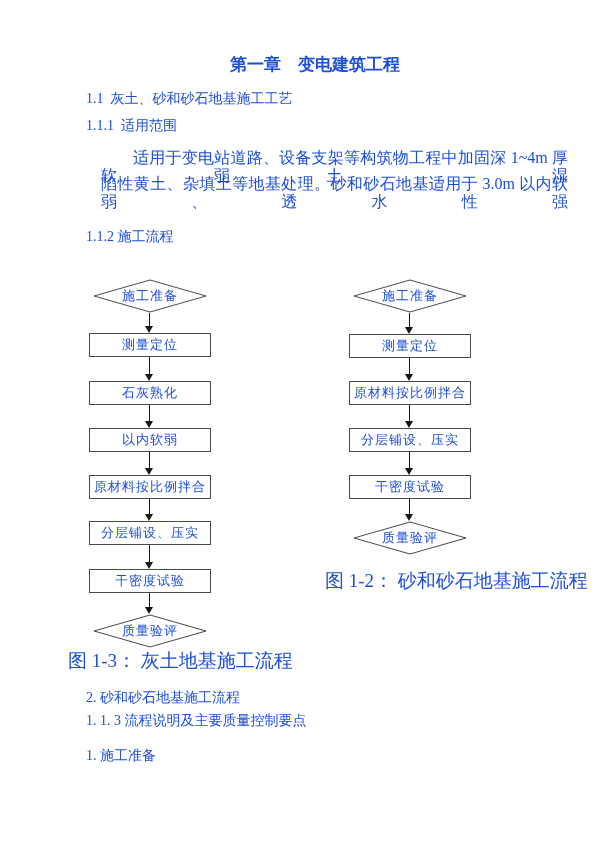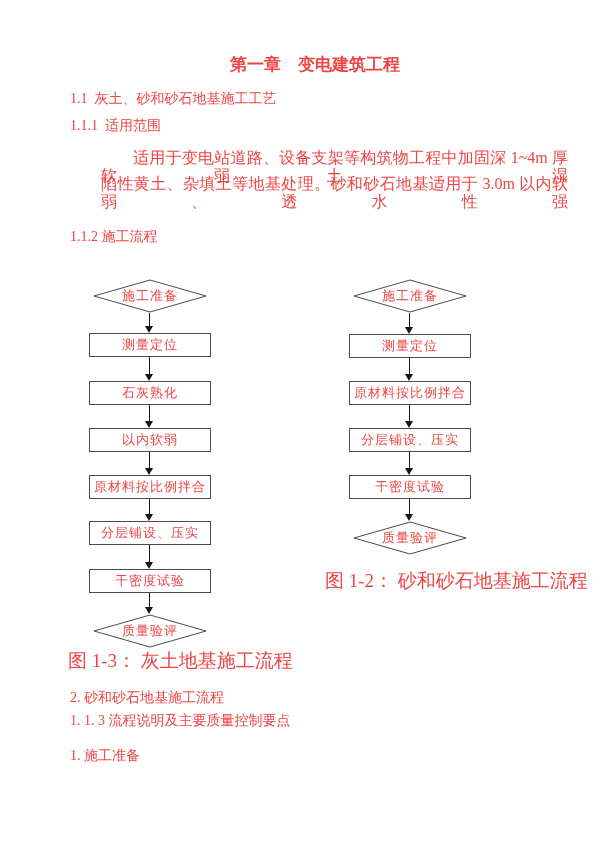--- a/index.html
+++ b/index.html
@@ -3,33 +3,33 @@
 <meta charset="utf-8">
 <style>
   html, body { margin: 0; padding: 0; background: #ffffff; }
   .page {
     position: relative;
     width: 600px;
     height: 850px;
     background: #ffffff;
     overflow: hidden;
     font-family: "Liberation Serif", "DejaVu Serif", serif;
-    color: #ef4444;
+    color: #1d4ed8;
   }
   .doc-title {
     position: absolute;
     top: 53px; left: 30px; width: 570px;
     text-align: center;
     font-size: 17px;
     font-weight: bold;
     white-space: pre;
   }
   .doc-line {
     position: absolute;
-    left: 70px; width: 467px;
+    left: 86px; width: 467px;
     font-size: 14px;
     line-height: 18px;
     white-space: pre;
   }
   .para-line {
     position: absolute;
     left: 70px; width: 467px;
     font-size: 16px;
     line-height: 18px;
     text-align: justify;

